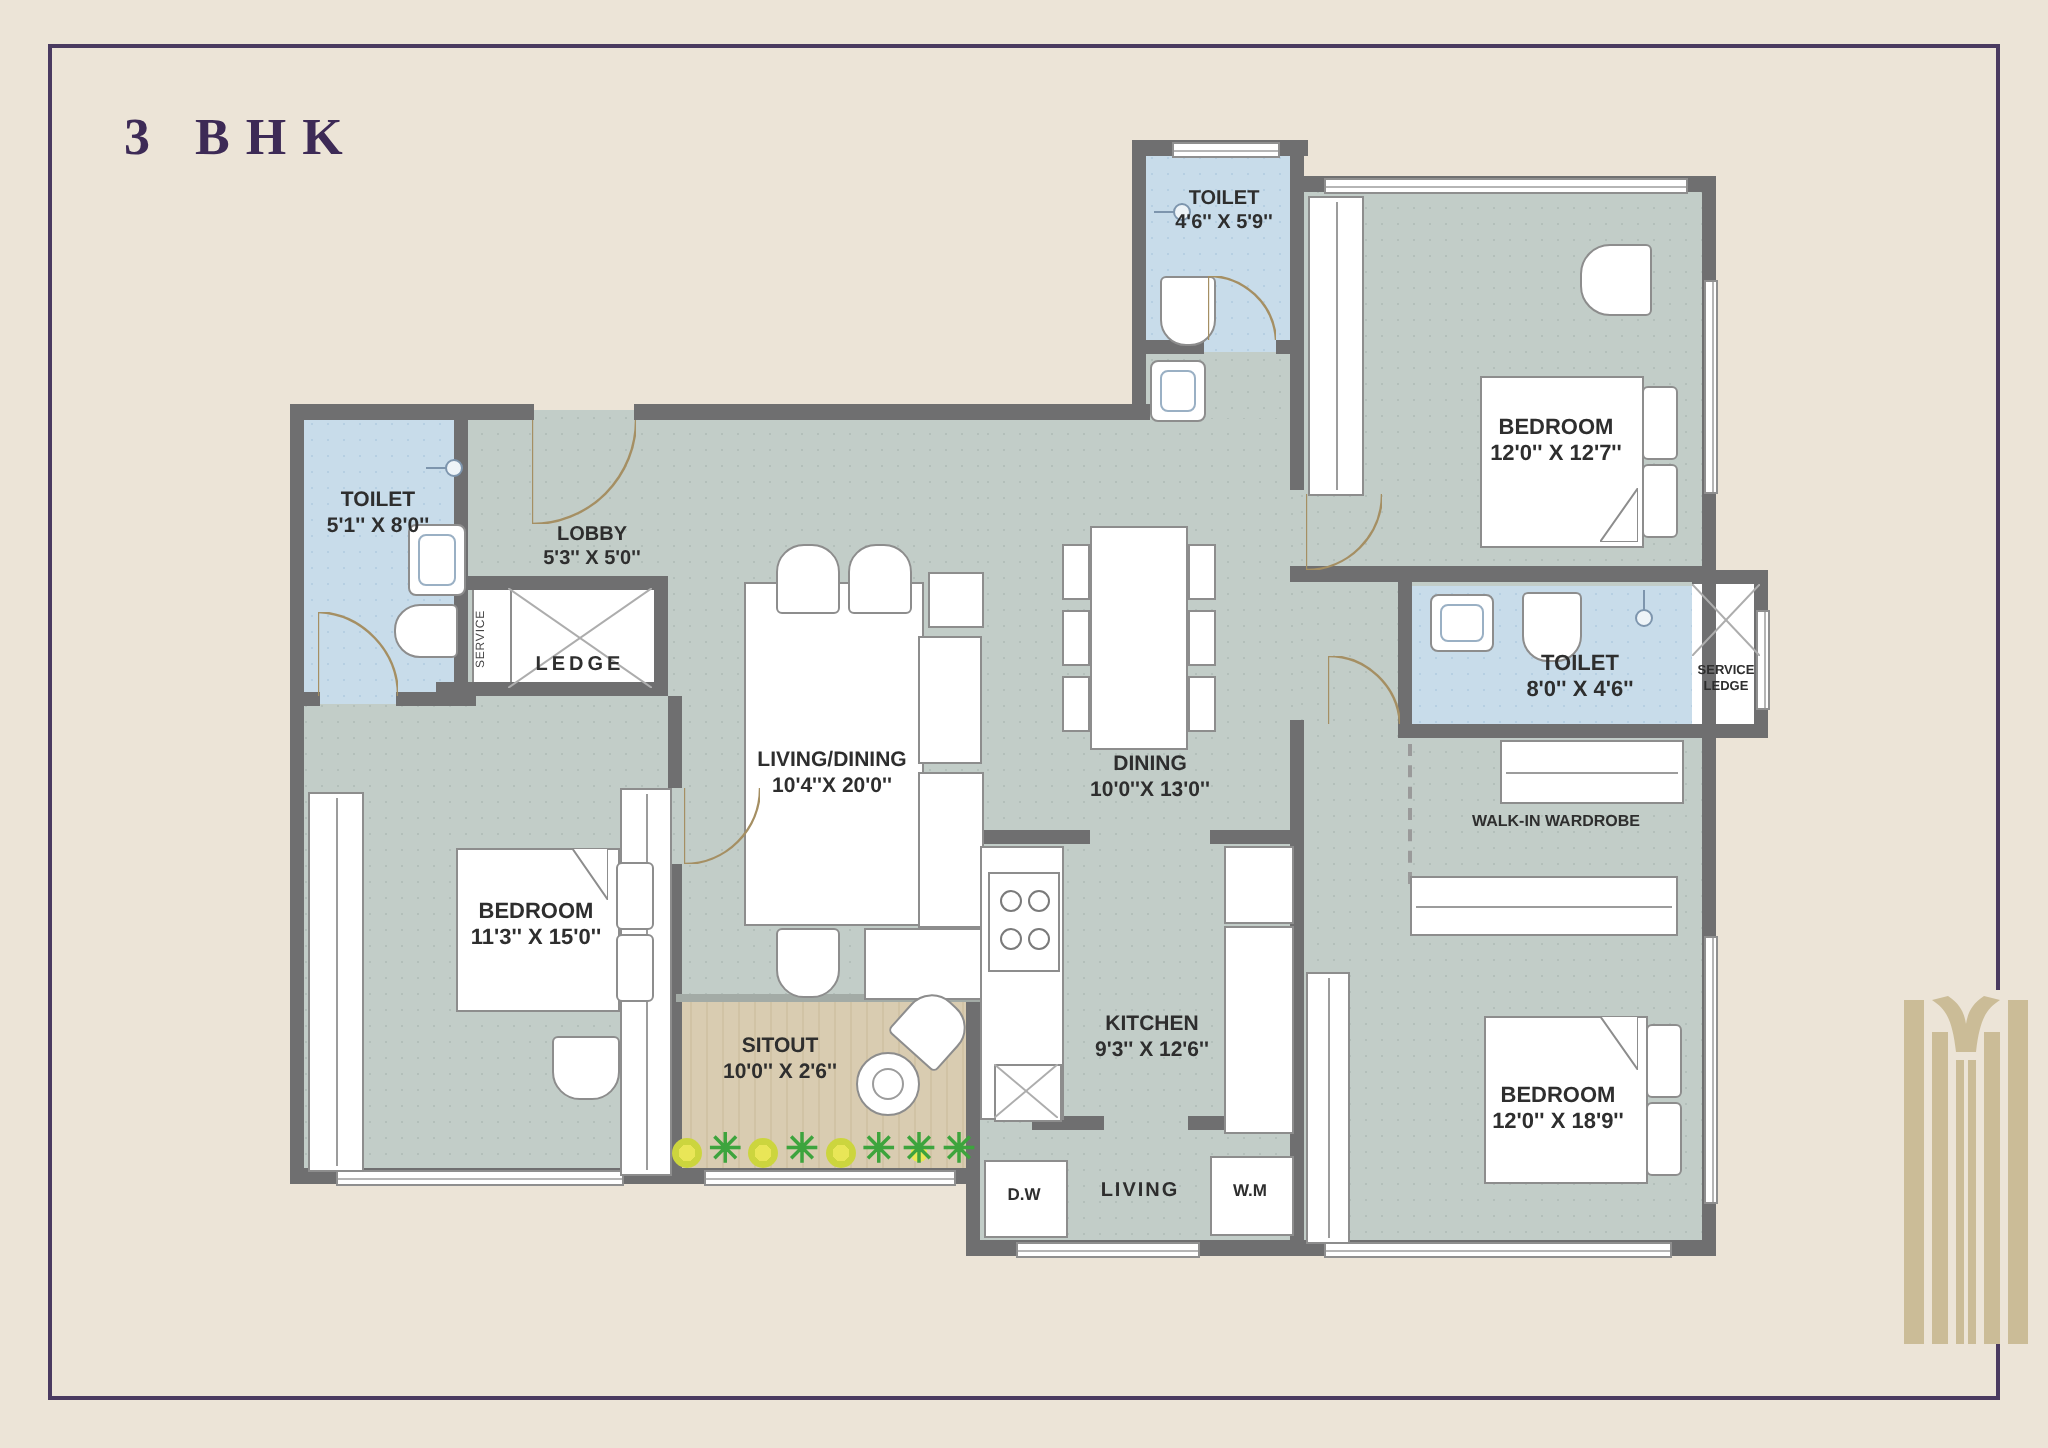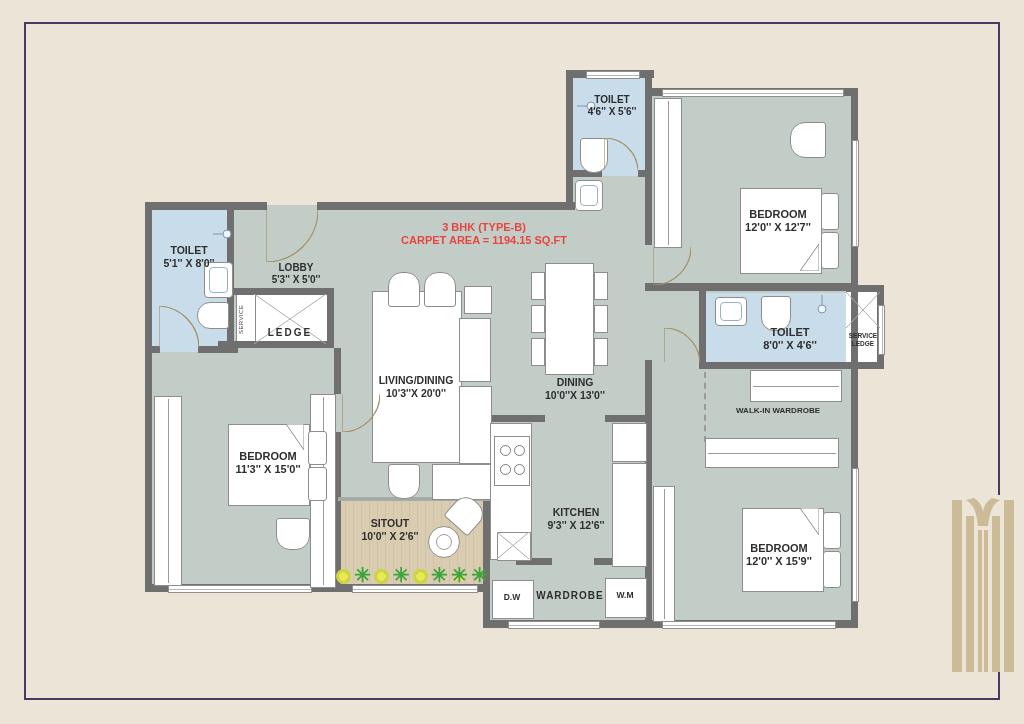--- a/index.html
+++ b/index.html
@@ -48,20 +48,21 @@
 <body>
 
 <div class="canvas">
 
   <div class="abs frame" style="left:24px;top:22px;width:976px;height:2px"></div>
   <div class="abs frame" style="left:24px;top:22px;width:2px;height:678px"></div>
   <div class="abs frame" style="left:24px;top:698px;width:976px;height:2px"></div>
   <div class="abs frame" style="left:998px;top:22px;width:2px;height:473px"></div>
   <div class="abs frame" style="left:998px;top:672px;width:2px;height:28px"></div>
 
+  <div class="abs title" style="left:62px;top:54px">3 BHK</div>
 
   <svg class="abs logo" style="left:952px;top:490px" width="62" height="182" viewBox="0 0 62 182">
     <rect x="0" y="10" width="10" height="172"></rect>
     <rect x="14" y="26" width="8" height="156"></rect>
     <rect x="40" y="26" width="8" height="156"></rect>
     <rect x="52" y="10" width="10" height="172"></rect>
     <rect x="26" y="40" width="4" height="142"></rect>
     <rect x="32" y="40" width="4" height="142"></rect>
     <path d="M26 36 C24 18 20 14 14 10 L22 8 C28 12 30 16 31 22 C32 16 34 12 40 8 L48 10 C42 14 38 18 36 36 Z"></path>
   </svg>
@@ -253,45 +254,41 @@
       <path d="M0 0 A36 36 0 0 1 36 34"></path>
       <path d="M0 0 L0 34"></path>
     </svg>
   <svg class="abs arc" style="left:604px;top:138px" width="34" height="32">
       <path d="M0 0 A34 34 0 0 1 34 32"></path>
       <path d="M0 0 L0 32"></path>
     </svg>
 
   <div class="lbl f10" style="left:574px;top:94px;width:76px">
     <span>TOILET</span>
-    <span>4'6'' X 5'6''</span>
+    <span>4'6'' X 5'9''</span>
   </div>
   <div class="lbl f11" style="left:732px;top:208px;width:92px">
     <span>BEDROOM</span>
     <span>12'0'' X 12'7''</span>
   </div>
   <div class="lbl f105" style="left:154px;top:244px;width:70px">
     <span>TOILET</span>
     <span>5'1'' X 8'0''</span>
   </div>
   <div class="lbl f10" style="left:266px;top:262px;width:60px">
     <span>LOBBY</span>
     <span>5'3'' X 5'0''</span>
   </div>
   <div class="lbl f10 ls2" style="left:254px;top:327px;width:72px">
     <span>LEDGE</span>
   </div>
   <div class="abs vtext" style="left:238px;top:297px;width:14px;height:44px">SERVICE</div>
-  <div class="lbl f11 red" style="left:398px;top:221px;width:172px">
-    <span>3 BHK (TYPE-B)</span>
-    <span>CARPET AREA = 1194.15 SQ.FT</span>
-  </div>
   <div class="lbl f105" style="left:370px;top:374px;width:92px">
     <span>LIVING/DINING</span>
-    <span>10'3''X 20'0''</span>
+    <span>10'4''X 20'0''</span>
   </div>
   <div class="lbl f105" style="left:536px;top:376px;width:78px">
     <span>DINING</span>
     <span>10'0''X 13'0''</span>
   </div>
   <div class="lbl f11" style="left:748px;top:326px;width:84px">
     <span>TOILET</span>
     <span>8'0'' X 4'6''</span>
   </div>
   <div class="lbl f7" style="left:845px;top:332px;width:36px">
@@ -307,26 +304,26 @@
   </div>
   <div class="lbl f105" style="left:348px;top:517px;width:84px">
     <span>SITOUT</span>
     <span>10'0'' X 2'6''</span>
   </div>
   <div class="lbl f105" style="left:534px;top:506px;width:84px">
     <span>KITCHEN</span>
     <span>9'3'' X 12'6''</span>
   </div>
   <div class="lbl f10 ls1" style="left:528px;top:590px;width:84px">
-    <span>WARDROBE</span>
+    <span>LIVING</span>
   </div>
   <div class="lbl f9" style="left:492px;top:592px;width:40px">
     <span>D.W</span>
   </div>
   <div class="lbl f9" style="left:605px;top:590px;width:40px">
     <span>W.M</span>
   </div>
   <div class="lbl f11" style="left:732px;top:542px;width:94px">
     <span>BEDROOM</span>
-    <span>12'0'' X 15'9''</span>
+    <span>12'0'' X 18'9''</span>
   </div>
 
 </div>
 
 </body></html>

